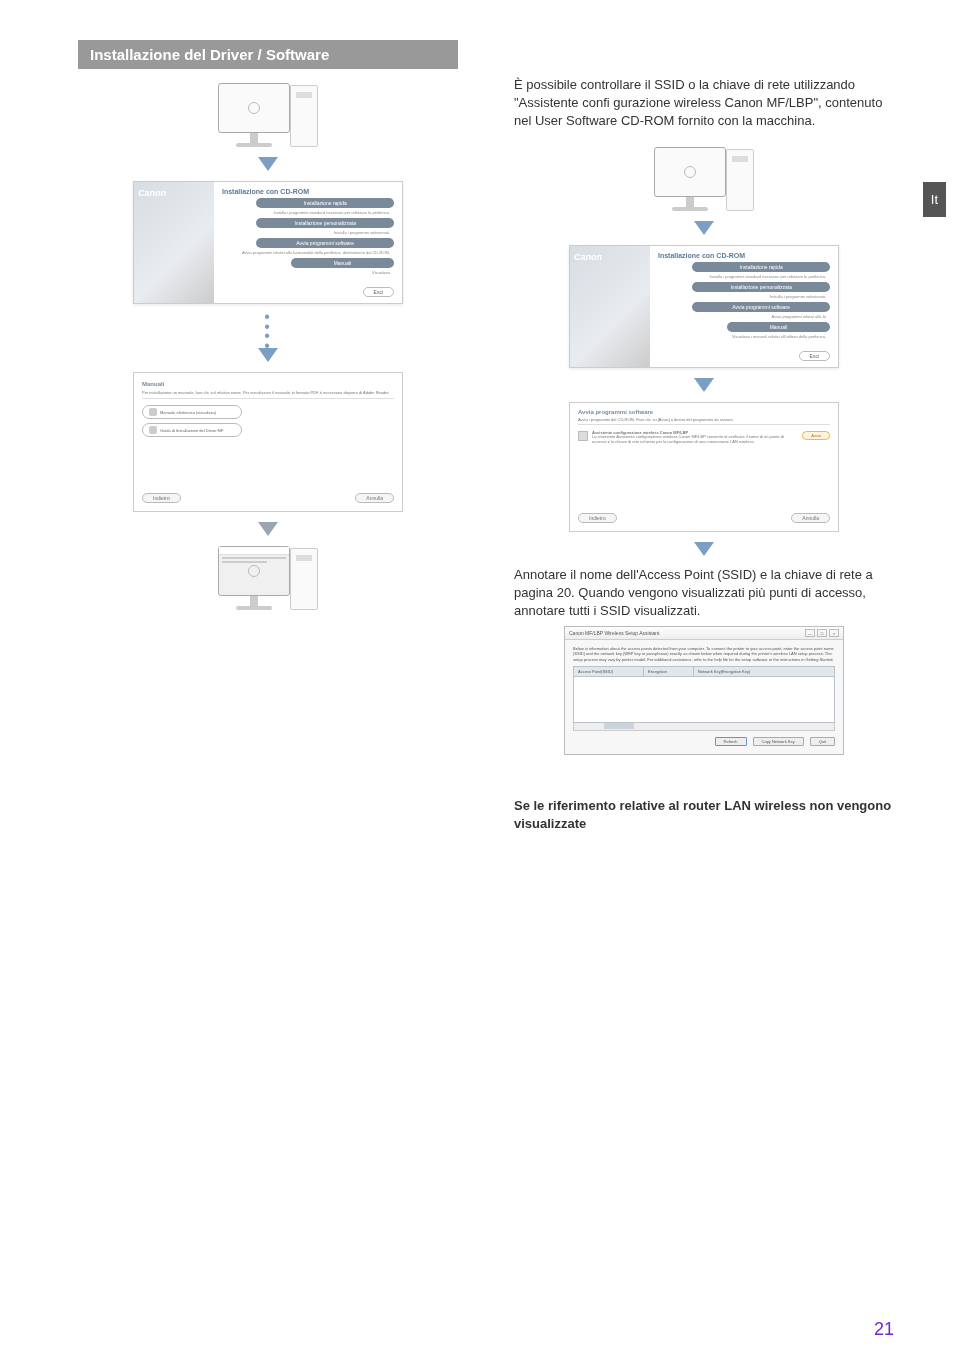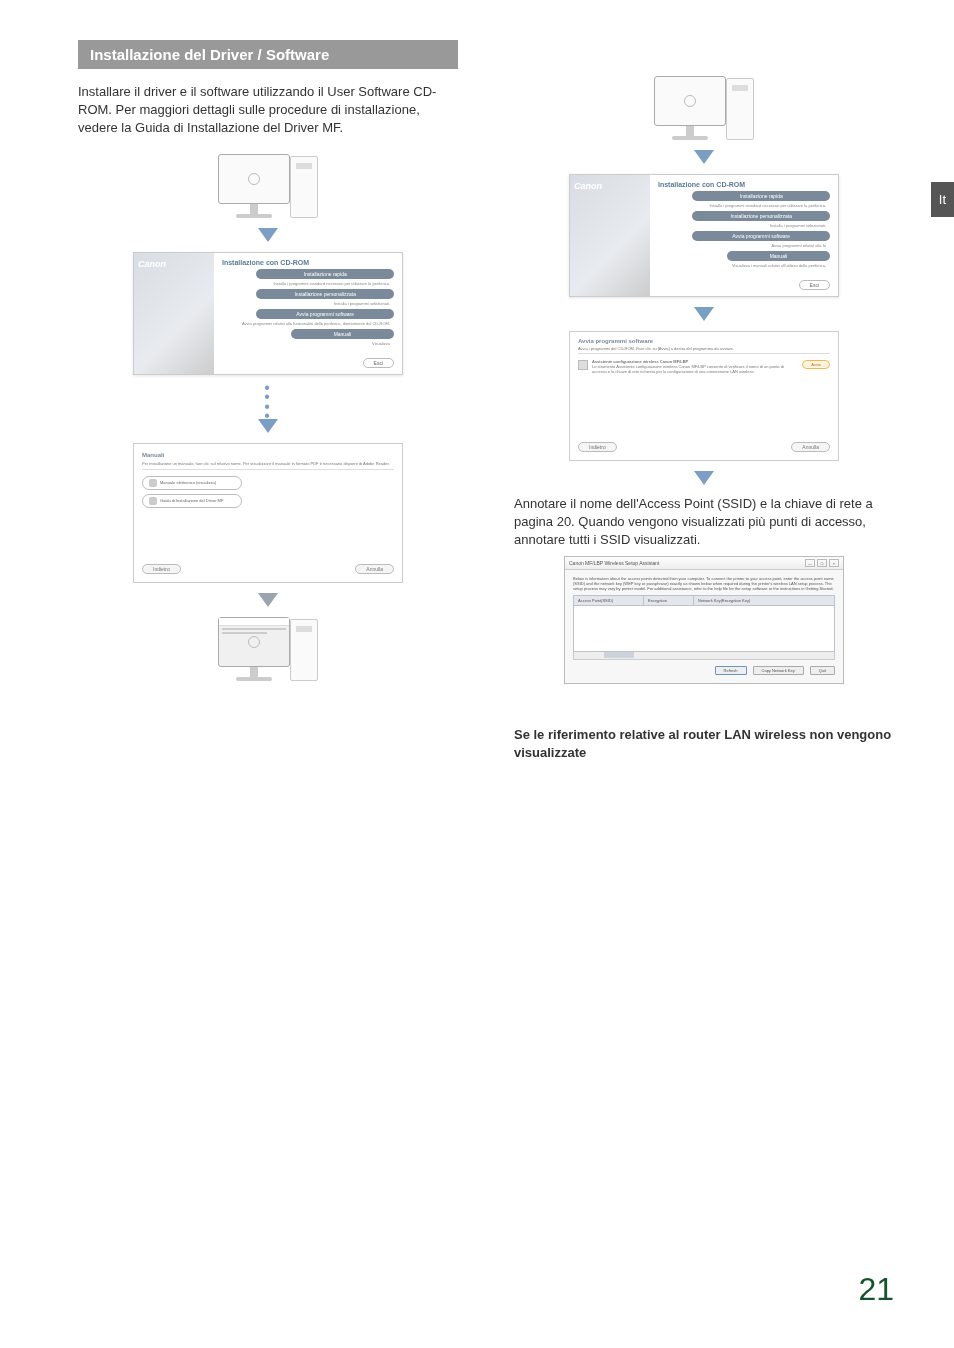--- a/index.html
+++ b/index.html
@@ -54,34 +54,34 @@
       padding-left: 12px;
       margin-bottom: 4px;
     }
     ul.bullets li::before {
       content: "•";
       position: absolute;
       left: 0;
     }
     .side-tab {
       position: absolute;
-      right: 0;
+      right: 8px;
       top: 182px;
       background: #555;
       color: #fff;
       font-size: 13px;
       padding: 10px 8px;
       text-align: center;
     }
     .page-num {
       position: absolute;
       right: 60px;
-      bottom: 40px;
-      font-size: 32px;
-      color: #14532d;
+      bottom: 8px;
+      font-size: 18px;
+      color: #6d28d9;
     }
     .arrow-down {
       width: 0; height: 0;
       border-left: 10px solid transparent;
       border-right: 10px solid transparent;
       border-top: 14px solid #7a9ec4;
       margin: 10px auto;
     }
     .arrow-down-gray {
       width: 0; height: 0;
@@ -284,21 +284,20 @@
   </style>
 </head>
 <body>
 
 <div class="side-tab">It</div>
 
 <div class="columns">
 
   <div class="col-left">
     <div class="section-header">Installazione del Driver / Software</div>
-    <p class="body-text">Installare il driver e il software utilizzando il User Software CD-ROM. Per maggiori dettagli sulle procedure di installazione, vedere la Guida di Installazione del Driver MF.</p>
 
     <div class="computer-box">
       <div class="comp-row">
         <div>
           <div class="monitor"></div>
           <div class="stand"></div>
           <div class="base"></div>
         </div>
         <div class="tower"></div>
       </div>
@@ -361,20 +360,21 @@
           <div class="stand"></div>
           <div class="base"></div>
         </div>
         <div class="tower"></div>
       </div>
     </div>
 
   </div>
 
   <div class="col-right" style="padding-top:36px;">
+    <p class="body-text">È possibile controllare il SSID o la chiave di rete utilizzando "Assistente confi gurazione wireless Canon MF/LBP", contenuto nel User Software CD-ROM fornito con la macchina.</p>
 
     <div class="computer-box">
       <div class="comp-row">
         <div>
           <div class="monitor"></div>
           <div class="stand"></div>
           <div class="base"></div>
         </div>
         <div class="tower"></div>
       </div>

